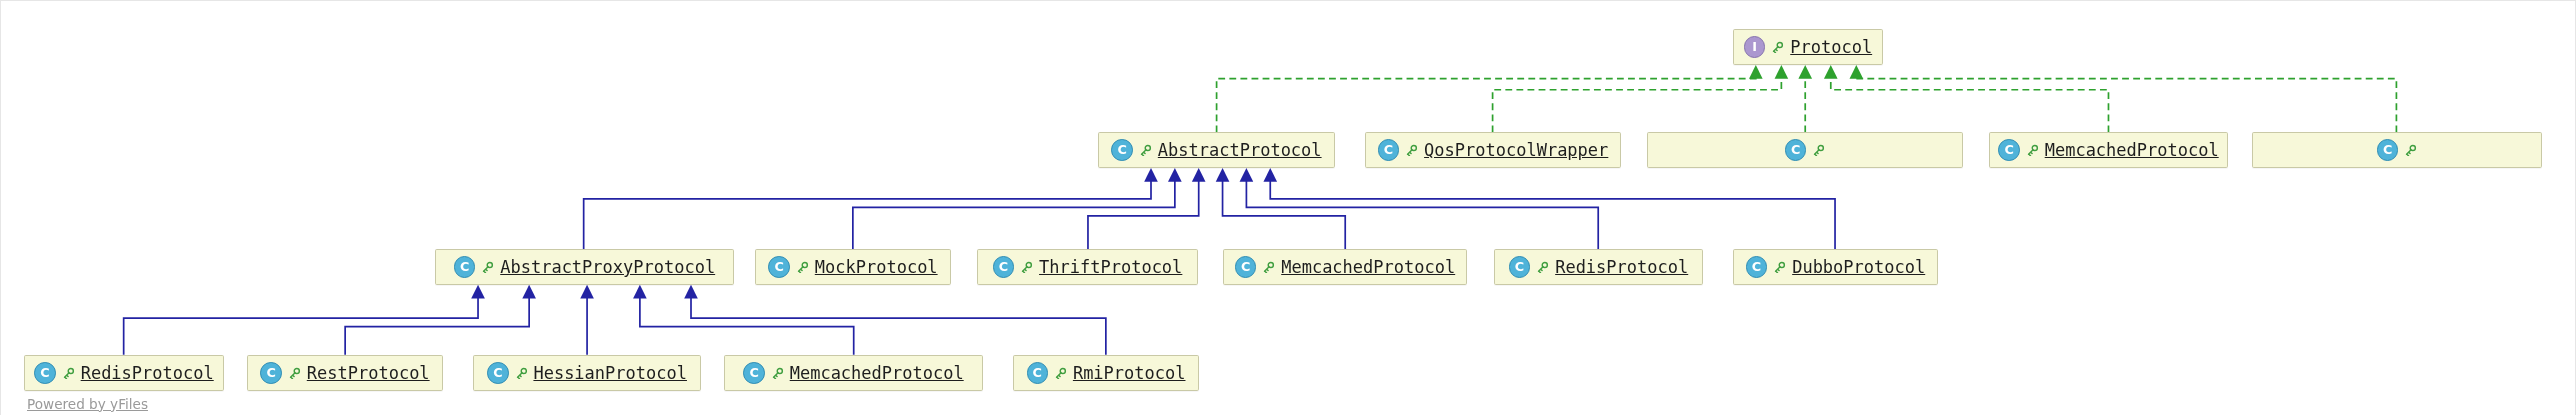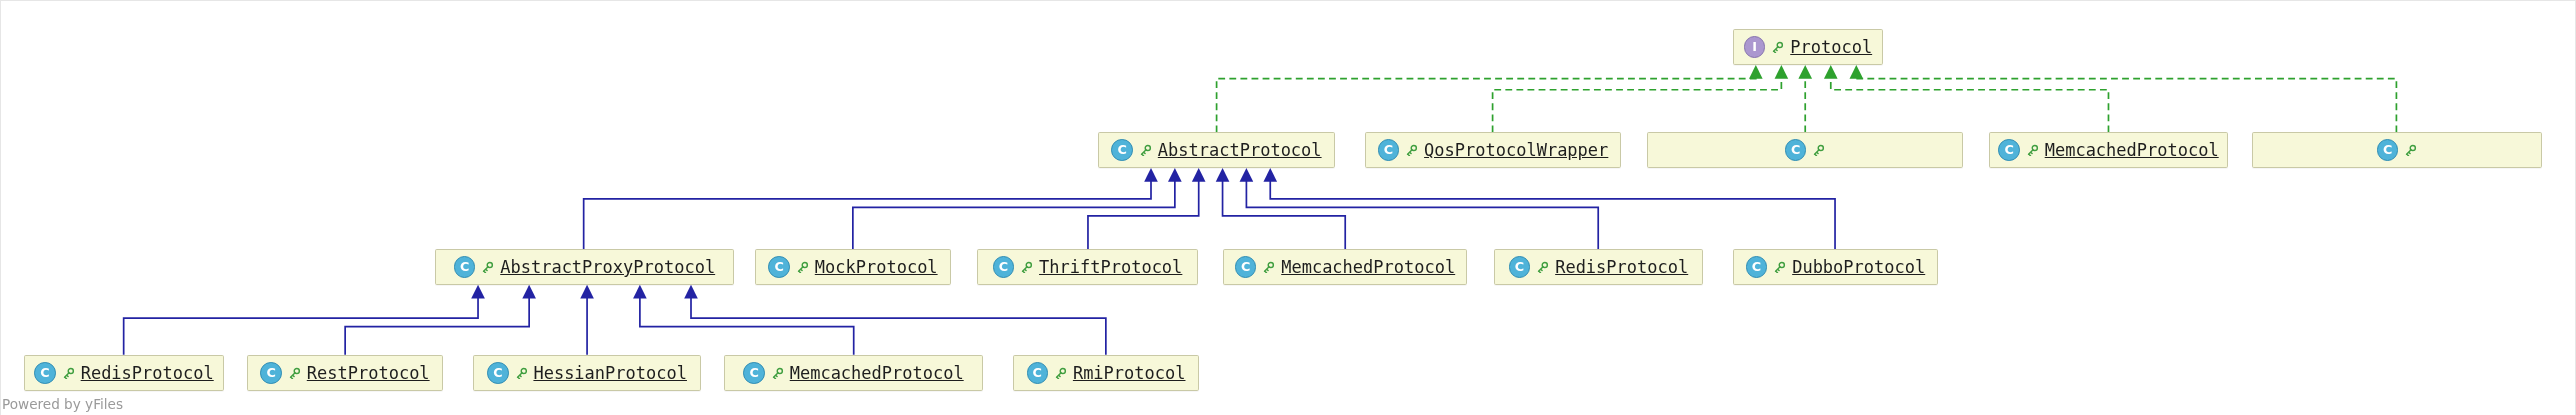--- a/index.html
+++ b/index.html
@@ -37,23 +37,23 @@
     font-size:12.8px;font-weight:bold;
     flex:0 0 auto;
     line-height:1;
   }
   .badge.class{background:#4fb3d9;color:#ffffff;border:0.9px solid #2e8cb3;}
   .badge.interface{background:#ab97cf;color:#ffffff;border:0.9px solid #8572ad;}
   .key{display:flex;align-items:center;flex:0 0 auto;}
   .key svg{display:block;}
   .label{white-space:nowrap;text-decoration:underline;}
   #footer{
-    position:absolute;left:1px;bottom:3.4px;
+    position:absolute;left:26px;bottom:3.4px;
     font-family:"DejaVu Sans", sans-serif;
-    font-size:13.6px;color:#9a9a9a;
+    font-size:13.6px;color:#9a9a9a;text-decoration:underline;
   }
 </style>
 </head>
 <body>
 
 <div id="stage">
   <svg id="edges" width="2576" height="416" viewBox="0 0 3024 488">
       <polyline points="684,291 684,232 1350,232 1350,211" fill="none" stroke="#2323a3" stroke-width="2"></polyline>
       <polygon points="1350,196 1342,212 1358,212" fill="#2323a3"></polygon>
       <polyline points="1000,291 1000,242 1378,242 1378,211" fill="none" stroke="#2323a3" stroke-width="2"></polyline>

